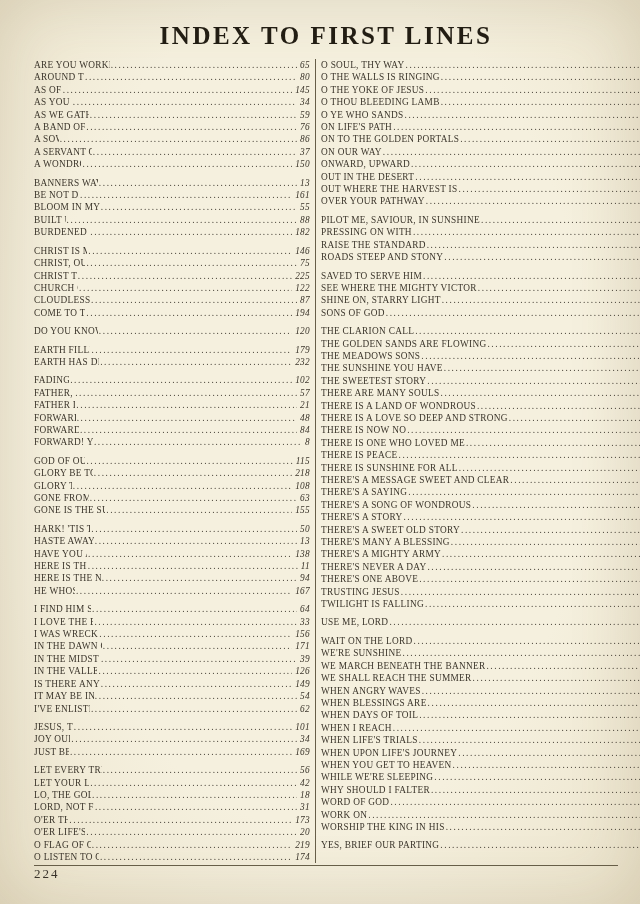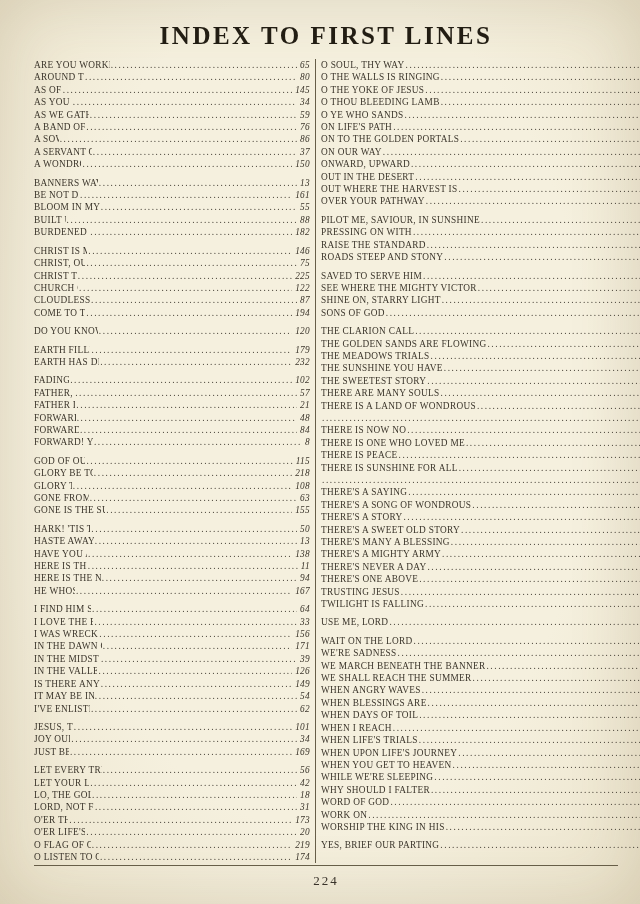--- a/index.html
+++ b/index.html
@@ -68,24 +68,23 @@
     content: "..........................................................................................................";
     letter-spacing: 1.6px;
   }
   .entry .num { flex: 0 0 auto; padding-left: 2px; font-style: italic; }
   .bottom-rule {
     border-top: 1px solid #675e48;
     width: 100%;
     margin-top: 2px;
   }
   .page-number {
-    text-align: center;
+    text-align: left;
     font-size: 13px;
     letter-spacing: 2px;
-    margin-top: 7px;
     color: #39332a;
   }
 </style>
 </head>
 <body>
 
 <div class="paper">
   <div class="content">
     <h1 class="page-title">INDEX TO FIRST LINES</h1>
 
@@ -504,59 +503,61 @@
           <div class="group">
             <div class="entry">
               <span class="t">THE CLARION CALL</span>
               <span class="dots"></span>
             </div>
             <div class="entry">
               <span class="t">THE GOLDEN SANDS ARE FLOWING</span>
               <span class="dots"></span>
             </div>
             <div class="entry">
-              <span class="t">THE MEADOWS TRIALS</span>
+              <span class="t">THE MEADOWS SONS</span>
               <span class="dots"></span>
             </div>
             <div class="entry">
               <span class="t">THE SUNSHINE YOU HAVE</span>
               <span class="dots"></span>
             </div>
             <div class="entry">
               <span class="t">THE SWEETEST STORY</span>
               <span class="dots"></span>
             </div>
             <div class="entry">
               <span class="t">THERE ARE MANY SOULS</span>
               <span class="dots"></span>
             </div>
             <div class="entry">
               <span class="t">THERE IS A LAND OF WONDROUS</span>
               <span class="dots"></span>
             </div>
             <div class="entry">
+              <span class="t">THERE IS A LOVE SO DEEP AND STRONG</span>
               <span class="dots"></span>
             </div>
             <div class="entry">
               <span class="t">THERE IS NOW NO</span>
               <span class="dots"></span>
             </div>
             <div class="entry">
               <span class="t">THERE IS ONE WHO LOVED ME</span>
               <span class="dots"></span>
             </div>
             <div class="entry">
               <span class="t">THERE IS PEACE</span>
               <span class="dots"></span>
             </div>
             <div class="entry">
               <span class="t">THERE IS SUNSHINE FOR ALL</span>
               <span class="dots"></span>
             </div>
             <div class="entry">
+              <span class="t">THERE'S A MESSAGE SWEET AND CLEAR</span>
               <span class="dots"></span>
             </div>
             <div class="entry">
               <span class="t">THERE'S A SAYING</span>
               <span class="dots"></span>
             </div>
             <div class="entry">
               <span class="t">THERE'S A SONG OF WONDROUS</span>
               <span class="dots"></span>
             </div>
@@ -598,21 +599,21 @@
               <span class="t">USE ME, LORD</span>
               <span class="dots"></span>
             </div>
           </div>
           <div class="group">
             <div class="entry">
               <span class="t">WAIT ON THE LORD</span>
               <span class="dots"></span>
             </div>
             <div class="entry">
-              <span class="t">WE'RE SADNESS</span>
+              <span class="t">WE'RE SUNSHINE</span>
               <span class="dots"></span>
             </div>
             <div class="entry">
               <span class="t">WE MARCH BENEATH THE BANNER</span>
               <span class="dots"></span>
             </div>
             <div class="entry">
               <span class="t">WE SHALL REACH THE SUMMER</span>
               <span class="dots"></span>
             </div>

